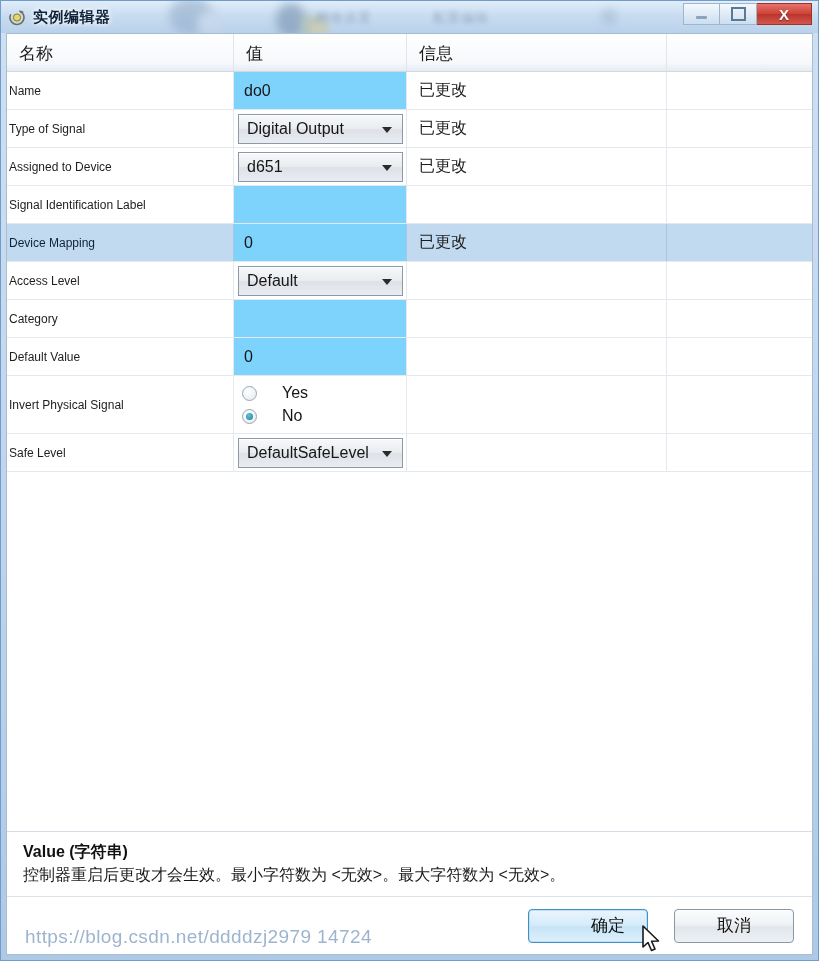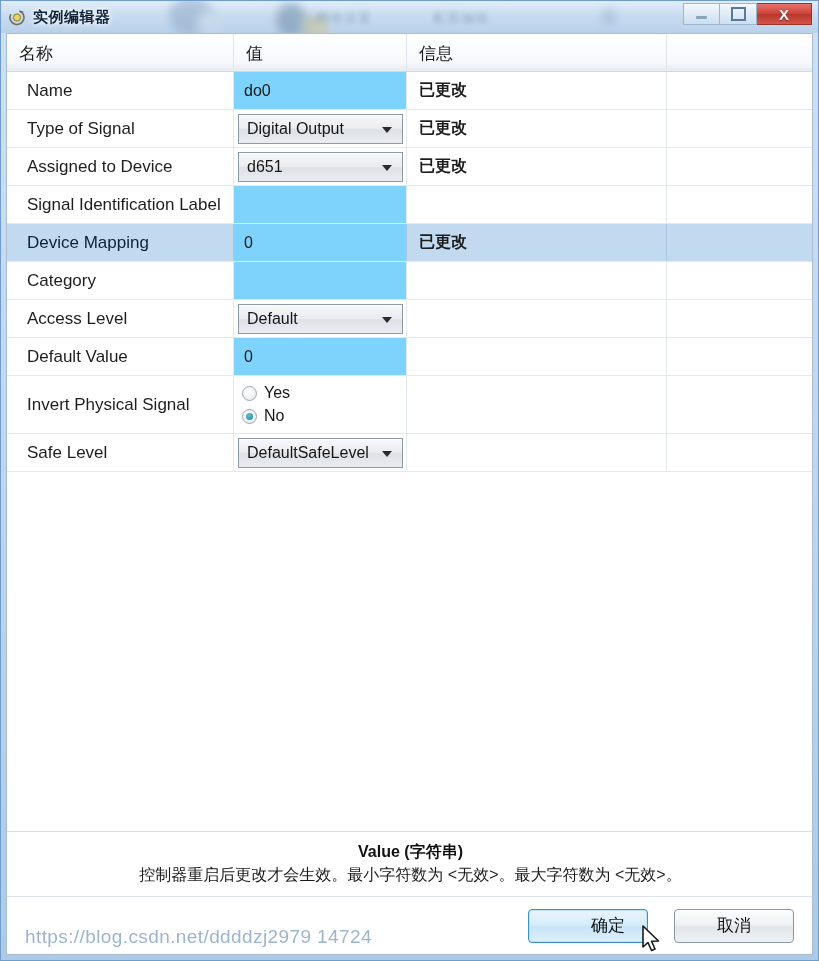--- a/index.html
+++ b/index.html
@@ -86,21 +86,20 @@
 
   
   .client {
     flex: 1 1 auto;
     margin: 0 5px 5px 5px;
     background: #ffffff;
     border: 1px solid #a7bdd4;
     display: flex; flex-direction: column;
     position: relative;
     overflow: hidden;
-    text-align: center;
   }
 
   
   .grid { flex: 0 0 auto; }
   .grid-head {
     display: flex; height: 38px; align-items: flex-end;
     background: linear-gradient(180deg, #ffffff 0%, #f6f8fb 78%, #e6ebf2 100%);
     border-bottom: 1px solid #cfd9e4;
   }
   .hcell {
@@ -121,27 +120,27 @@
   .row.tall { height: 58px; align-items: stretch; }
   .row.selected { background: #c2daf0; }
   .row.selected .cell-name { color: #0d2137; }
 
   .cell {
     height: 100%; display: flex; align-items: center;
     border-right: 1px solid #e4e9ef;
     position: relative;
   }
   .cell-name {
-    width: 227px; padding-left: 20px;
-    font-size: 17px; color: #1e1e1e; white-space: nowrap;
+    width: 227px; padding-left: 2px;
+    font-size: 12px; color: #1e1e1e; white-space: nowrap;
   }
   .cell-val { width: 173px; padding: 0; justify-content: flex-start; }
   .cell-info {
     width: 260px; padding-left: 12px;
-    font-size: 16px; color: #1c1c1c; font-weight: bold;
+    font-size: 16px; color: #1c1c1c;
   }
   .cell-last { flex: 1; border-right: none; }
   .row.selected .cell,
   .row.selected .cell-last { border-right-color: #a9c6e0; }
 
   
   .txtbox {
     width: 100%; height: 100%;
     background: #7dd3fc;
     border: none;
@@ -168,21 +167,21 @@
     width: 0; height: 0; margin-top: -2px;
     border-left: 5px solid transparent;
     border-right: 5px solid transparent;
     border-top: 6px solid #2b2b2b;
   }
 
   .radios {
     display: flex; flex-direction: column; justify-content: center;
     gap: 5px; padding-left: 8px; width: 100%;
   }
-  .radio-line { display: flex; align-items: center; gap: 7px; }
+  .radio-line { display: flex; align-items: center; gap: 25px; }
   .radio {
     width: 15px; height: 15px; border-radius: 50%;
     border: 1px solid #9aa7b3;
     background: radial-gradient(circle at 40% 35%, #ffffff, #e3e7ec);
     position: relative; flex: 0 0 15px;
   }
   .radio.on::after {
     content: ""; position: absolute; left: 3px; top: 3px;
     width: 7px; height: 7px; border-radius: 50%;
     background: radial-gradient(circle at 40% 35%, #5fc4d8, #1c7f97);
@@ -323,34 +322,34 @@
           </div>
           <div class="row selected">
             <div class="cell cell-name">Device Mapping</div>
             <div class="cell cell-val">
               <div class="txtbox">0</div>
             </div>
             <div class="cell cell-info">已更改</div>
             <div class="cell cell-last"></div>
           </div>
           <div class="row">
-            <div class="cell cell-name">Category</div>
-            <div class="cell cell-val">
-              <div class="txtbox empty"></div>
-            </div>
-            <div class="cell cell-info"></div>
-            <div class="cell cell-last"></div>
-          </div>
-          <div class="row">
             <div class="cell cell-name">Access Level</div>
             <div class="cell cell-val">
               <div class="combo">
                 <span>Default</span>
                 <span class="arrow"></span>
               </div>
+            </div>
+            <div class="cell cell-info"></div>
+            <div class="cell cell-last"></div>
+          </div>
+          <div class="row">
+            <div class="cell cell-name">Category</div>
+            <div class="cell cell-val">
+              <div class="txtbox empty"></div>
             </div>
             <div class="cell cell-info"></div>
             <div class="cell cell-last"></div>
           </div>
           <div class="row">
             <div class="cell cell-name">Default Value</div>
             <div class="cell cell-val">
               <div class="txtbox">0</div>
             </div>
             <div class="cell cell-info"></div>

